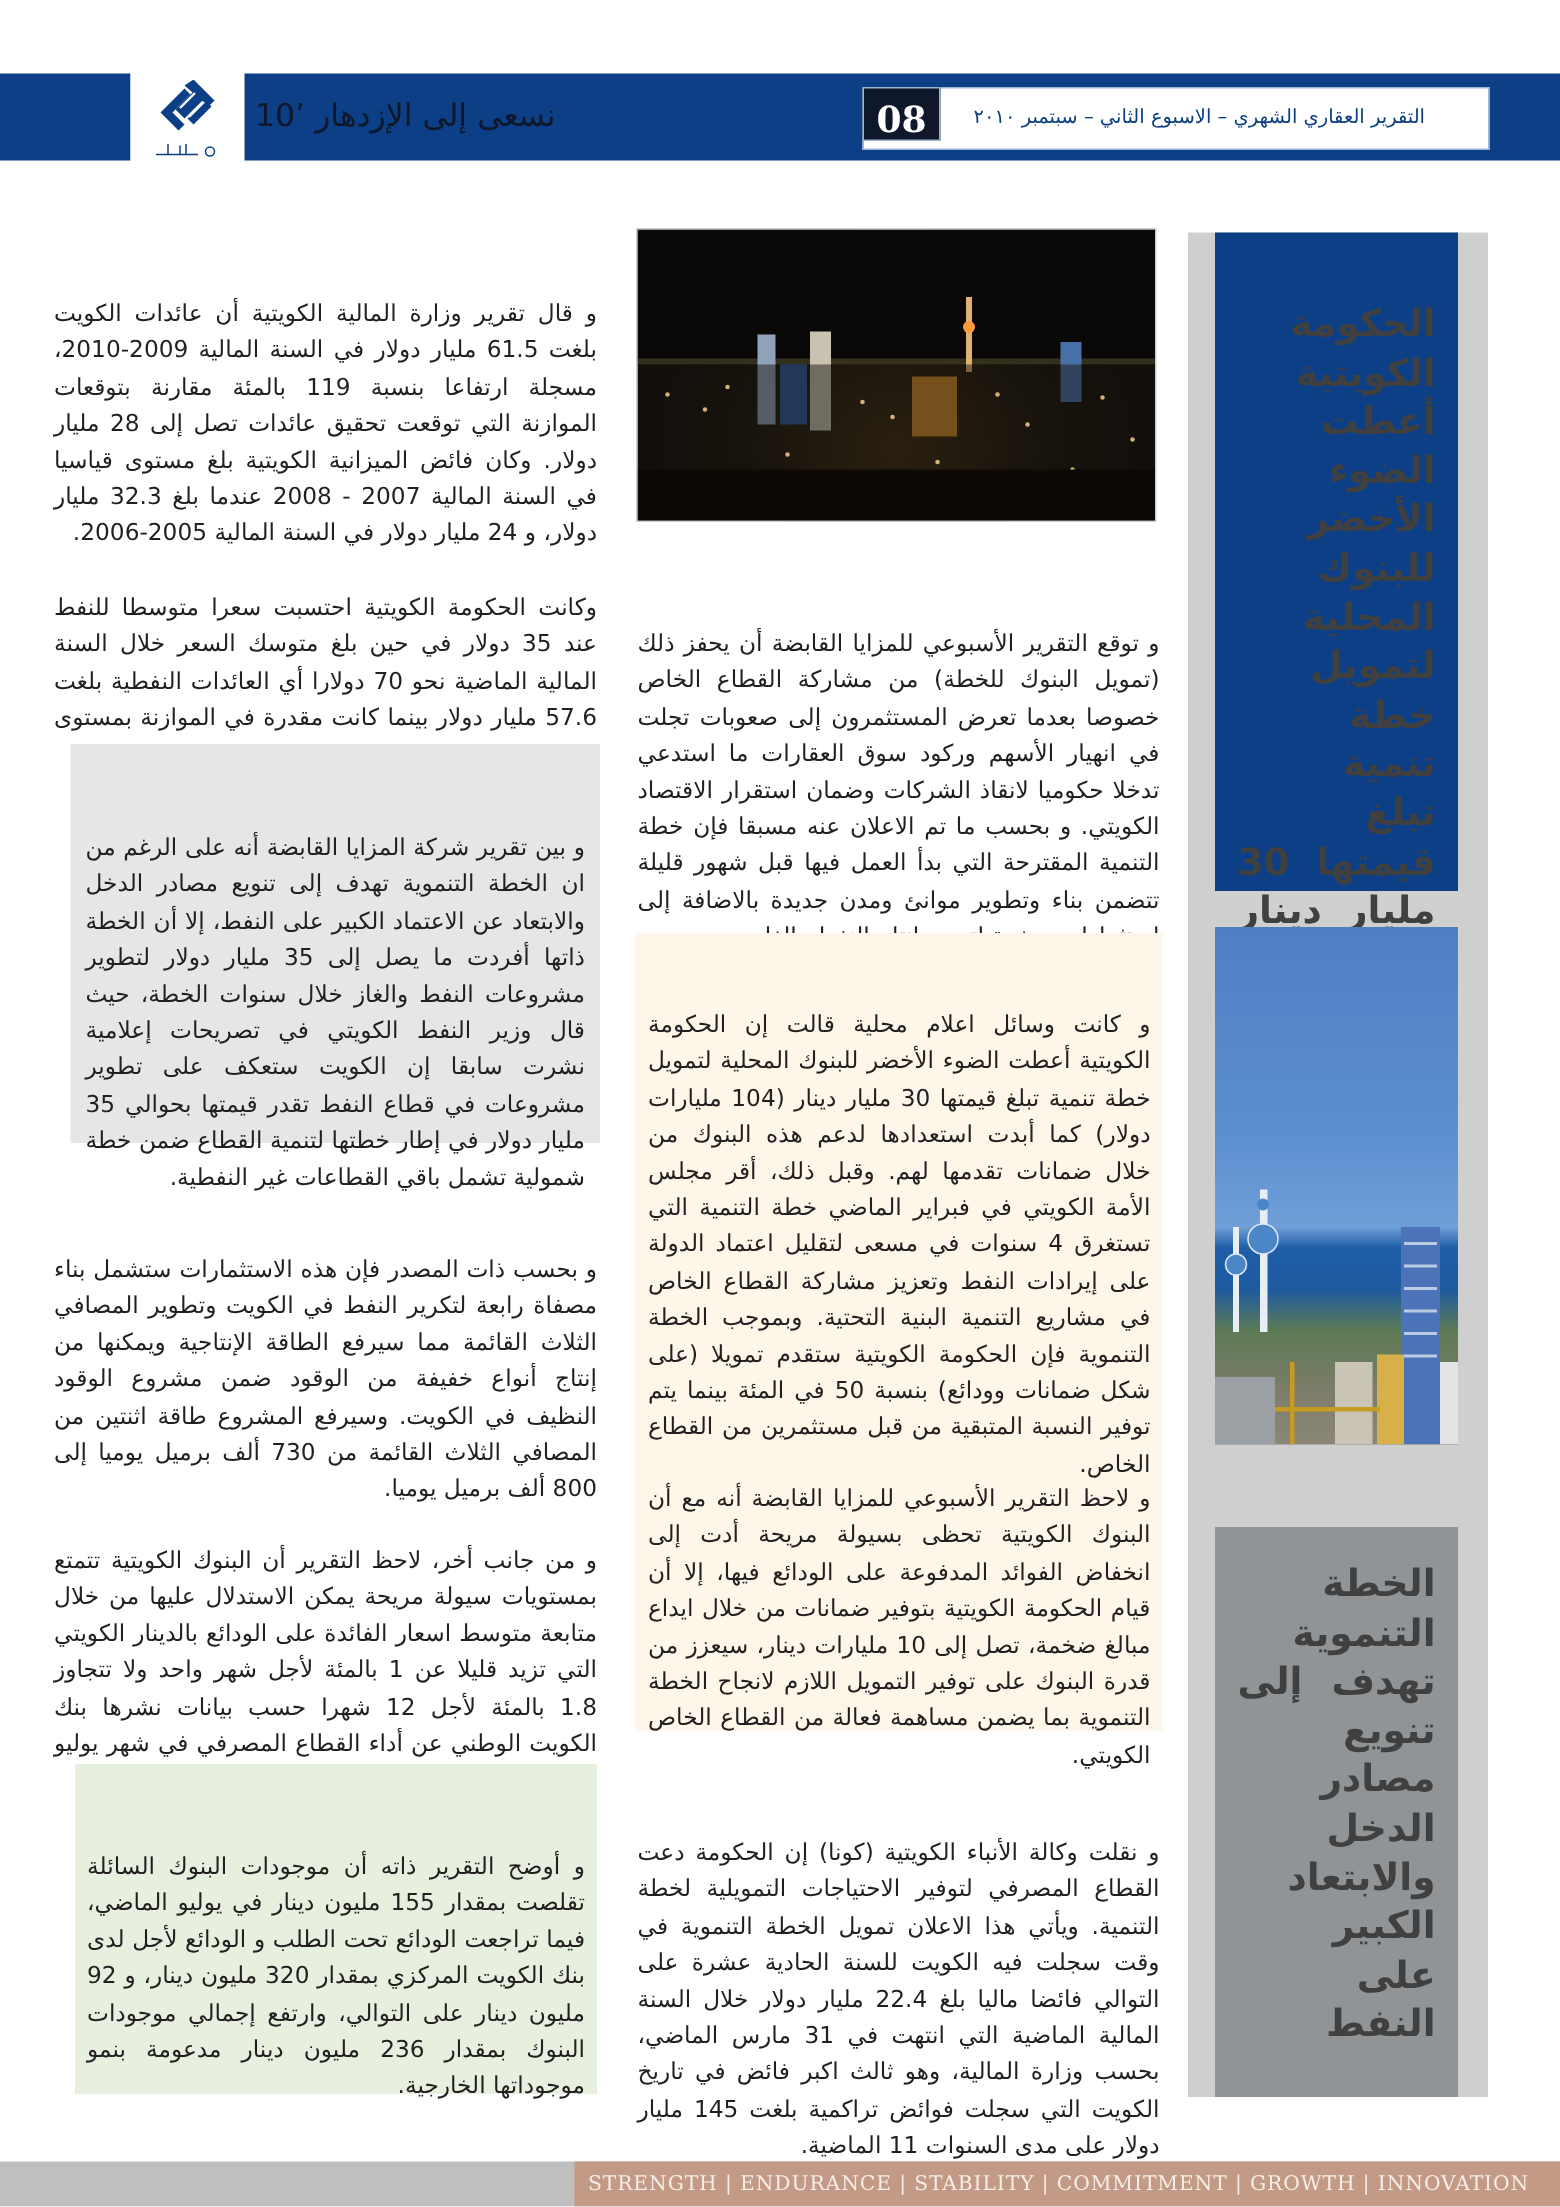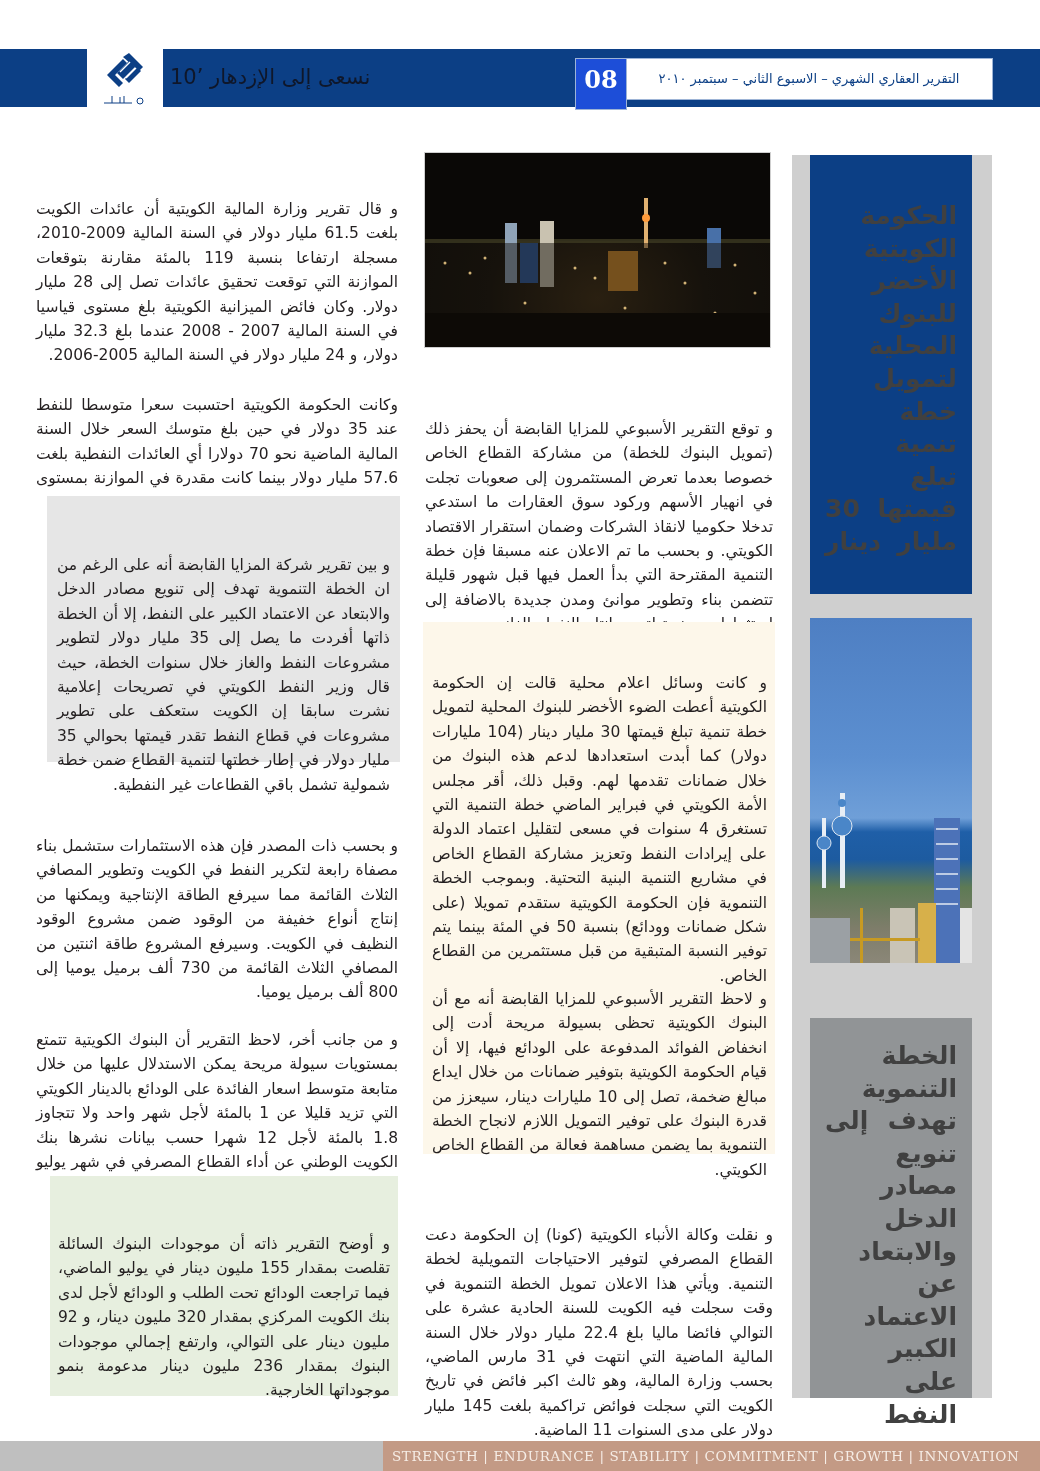--- a/index.html
+++ b/index.html
@@ -9,25 +9,25 @@
   
   .hdr-left-bar { position: absolute; left: 0; top: 49px; width: 87px; height: 58px; background: #0c3f85; }
   .hdr-logo { position: absolute; left: 87px; top: 49px; width: 76px; height: 58px; background: #fff; }
   .hdr-logo svg { position: absolute; left: 14px; top: 4px; }
   .hdr-logo-cap { position: absolute; left: 102px; top: 90px; width: 44px; height: 12px; }
   .hdr-title-bar { position: absolute; left: 163px; top: 49px; width: 877px; height: 58px; background: #0c3f85; }
   .hdr-slogan { position: absolute; left: 170px; top: 60px; height: 34px; line-height: 34px;
     color: #0f172a; font-size: 21px; direction: rtl; white-space: nowrap; }
   .hdr-report-box { position: absolute; left: 575px; top: 58px; width: 418px; height: 42px;
     border: 1px solid #9db4d6; background: #fff; }
-  .hdr-pagenum { position: absolute; left: 575px; top: 58px; width: 52px; height: 52px;
-    background: #1d4ed8; color: #fff; font-family: "DejaVu Serif", serif; font-weight: bold;
+  .hdr-pagenum { position: absolute; left: 575px; top: 58px; width: 52px; height: 36px;
+    background: #0f172a; color: #fff; font-family: "DejaVu Serif", serif; font-weight: bold;
     font-size: 24px; text-align: center; line-height: 42px; border: 1px solid #9db4d6; }
-  .hdr-report-title { position: absolute; left: 630px; top: 58px; width: 358px; height: 42px;
-    line-height: 42px; color: #0c3f85; font-size: 13px; direction: rtl; text-align: center; white-space: nowrap; }
+  .hdr-report-title { position: absolute; left: 592px; top: 58px; width: 358px; height: 42px;
+    line-height: 42px; color: #0c3f85; font-size: 13px; direction: rtl; text-align: right; white-space: nowrap; }
 
   
   .para { position: absolute; direction: rtl; text-align: justify; text-align-last: right;
     font-size: 15.5px; line-height: 24.4px; color: #231f20; margin-top: 43px; }
   .boxed { position: absolute; }
   .box-grey { background: #e6e6e6; }
   .box-green { background: #e7efdf; }
   .box-cream { background: #fdf7ea; }
 
   
@@ -118,20 +118,21 @@
 <div class="boxed box-cream" style="left:423px; top:622px; width:352px; height:532px;"></div>
 <div class="para" style="left:432px; top:628px; width:335px;">و كانت وسائل اعلام محلية قالت إن الحكومة الكويتية أعطت الضوء الأخضر للبنوك المحلية لتمويل خطة تنمية تبلغ قيمتها 30 مليار دينار (104 مليارات دولار) كما أبدت استعدادها لدعم هذه البنوك من خلال ضمانات تقدمها لهم. وقبل ذلك، أقر مجلس الأمة الكويتي في فبراير الماضي خطة التنمية التي تستغرق 4 سنوات في مسعى لتقليل اعتماد الدولة على إيرادات النفط وتعزيز مشاركة القطاع الخاص في مشاريع التنمية البنية التحتية. وبموجب الخطة التنموية فإن الحكومة الكويتية ستقدم تمويلا (على شكل ضمانات وودائع) بنسبة 50 في المئة بينما يتم توفير النسبة المتبقية من قبل مستثمرين من القطاع الخاص.</div>
 <div class="para" style="left:432px; top:944px; width:335px;">و لاحظ التقرير الأسبوعي للمزايا القابضة أنه مع أن البنوك الكويتية تحظى بسيولة مريحة أدت إلى انخفاض الفوائد المدفوعة على الودائع فيها، إلا أن قيام الحكومة الكويتية بتوفير ضمانات من خلال ايداع مبالغ ضخمة، تصل إلى 10 مليارات دينار، سيعزز من قدرة البنوك على توفير التمويل اللازم لانجاح الخطة التنموية بما يضمن مساهمة فعالة من القطاع الخاص الكويتي.</div>
 <div class="para" style="left:425px; top:1180px; width:348px;">و نقلت وكالة الأنباء الكويتية (كونا) إن الحكومة دعت القطاع المصرفي لتوفير الاحتياجات التمويلية لخطة التنمية. ويأتي هذا الاعلان تمويل الخطة التنموية في وقت سجلت فيه الكويت للسنة الحادية عشرة على التوالي فائضا ماليا بلغ 22.4 مليار دولار خلال السنة المالية الماضية التي انتهت في 31 مارس الماضي، بحسب وزارة المالية، وهو ثالث اكبر فائض في تاريخ الكويت التي سجلت فوائض تراكمية بلغت 145 مليار دولار على مدى السنوات 11 الماضية.</div>
 
 <div class="side-bg"></div>
 <div class="side-blue"></div>
 <div class="pull" style="left:825px; top:200px; width:132px;">
   <span>الحكومة</span>
   <span>الكويتية</span>
+  <span>أعطت الضوء</span>
   <span>الأخضر</span>
   <span>للبنوك</span>
   <span>المحلية</span>
   <span>لتمويل خطة</span>
   <span>تنمية</span>
   <span>تبلغ</span>
   <span>قيمتها 30</span>
   <span>مليار دينار</span>
 </div>
 
@@ -162,20 +163,19 @@
 
 <div class="side-grey"></div>
 <div class="pull" style="left:825px; top:1040px; width:132px;">
   <span>الخطة</span>
   <span>التنموية</span>
   <span>تهدف إلى</span>
   <span>تنويع</span>
   <span>مصادر</span>
   <span>الدخل</span>
   <span>والابتعاد</span>
-  <span>عن الاعتماد</span>
   <span>الكبير</span>
   <span>على النفط</span>
 </div>
 
 <div class="footer"></div>
 <div class="footer-bar"></div>
 <div class="footer-text">STRENGTH | ENDURANCE | STABILITY | COMMITMENT | GROWTH | INNOVATION</div>
 
 </body></html>

